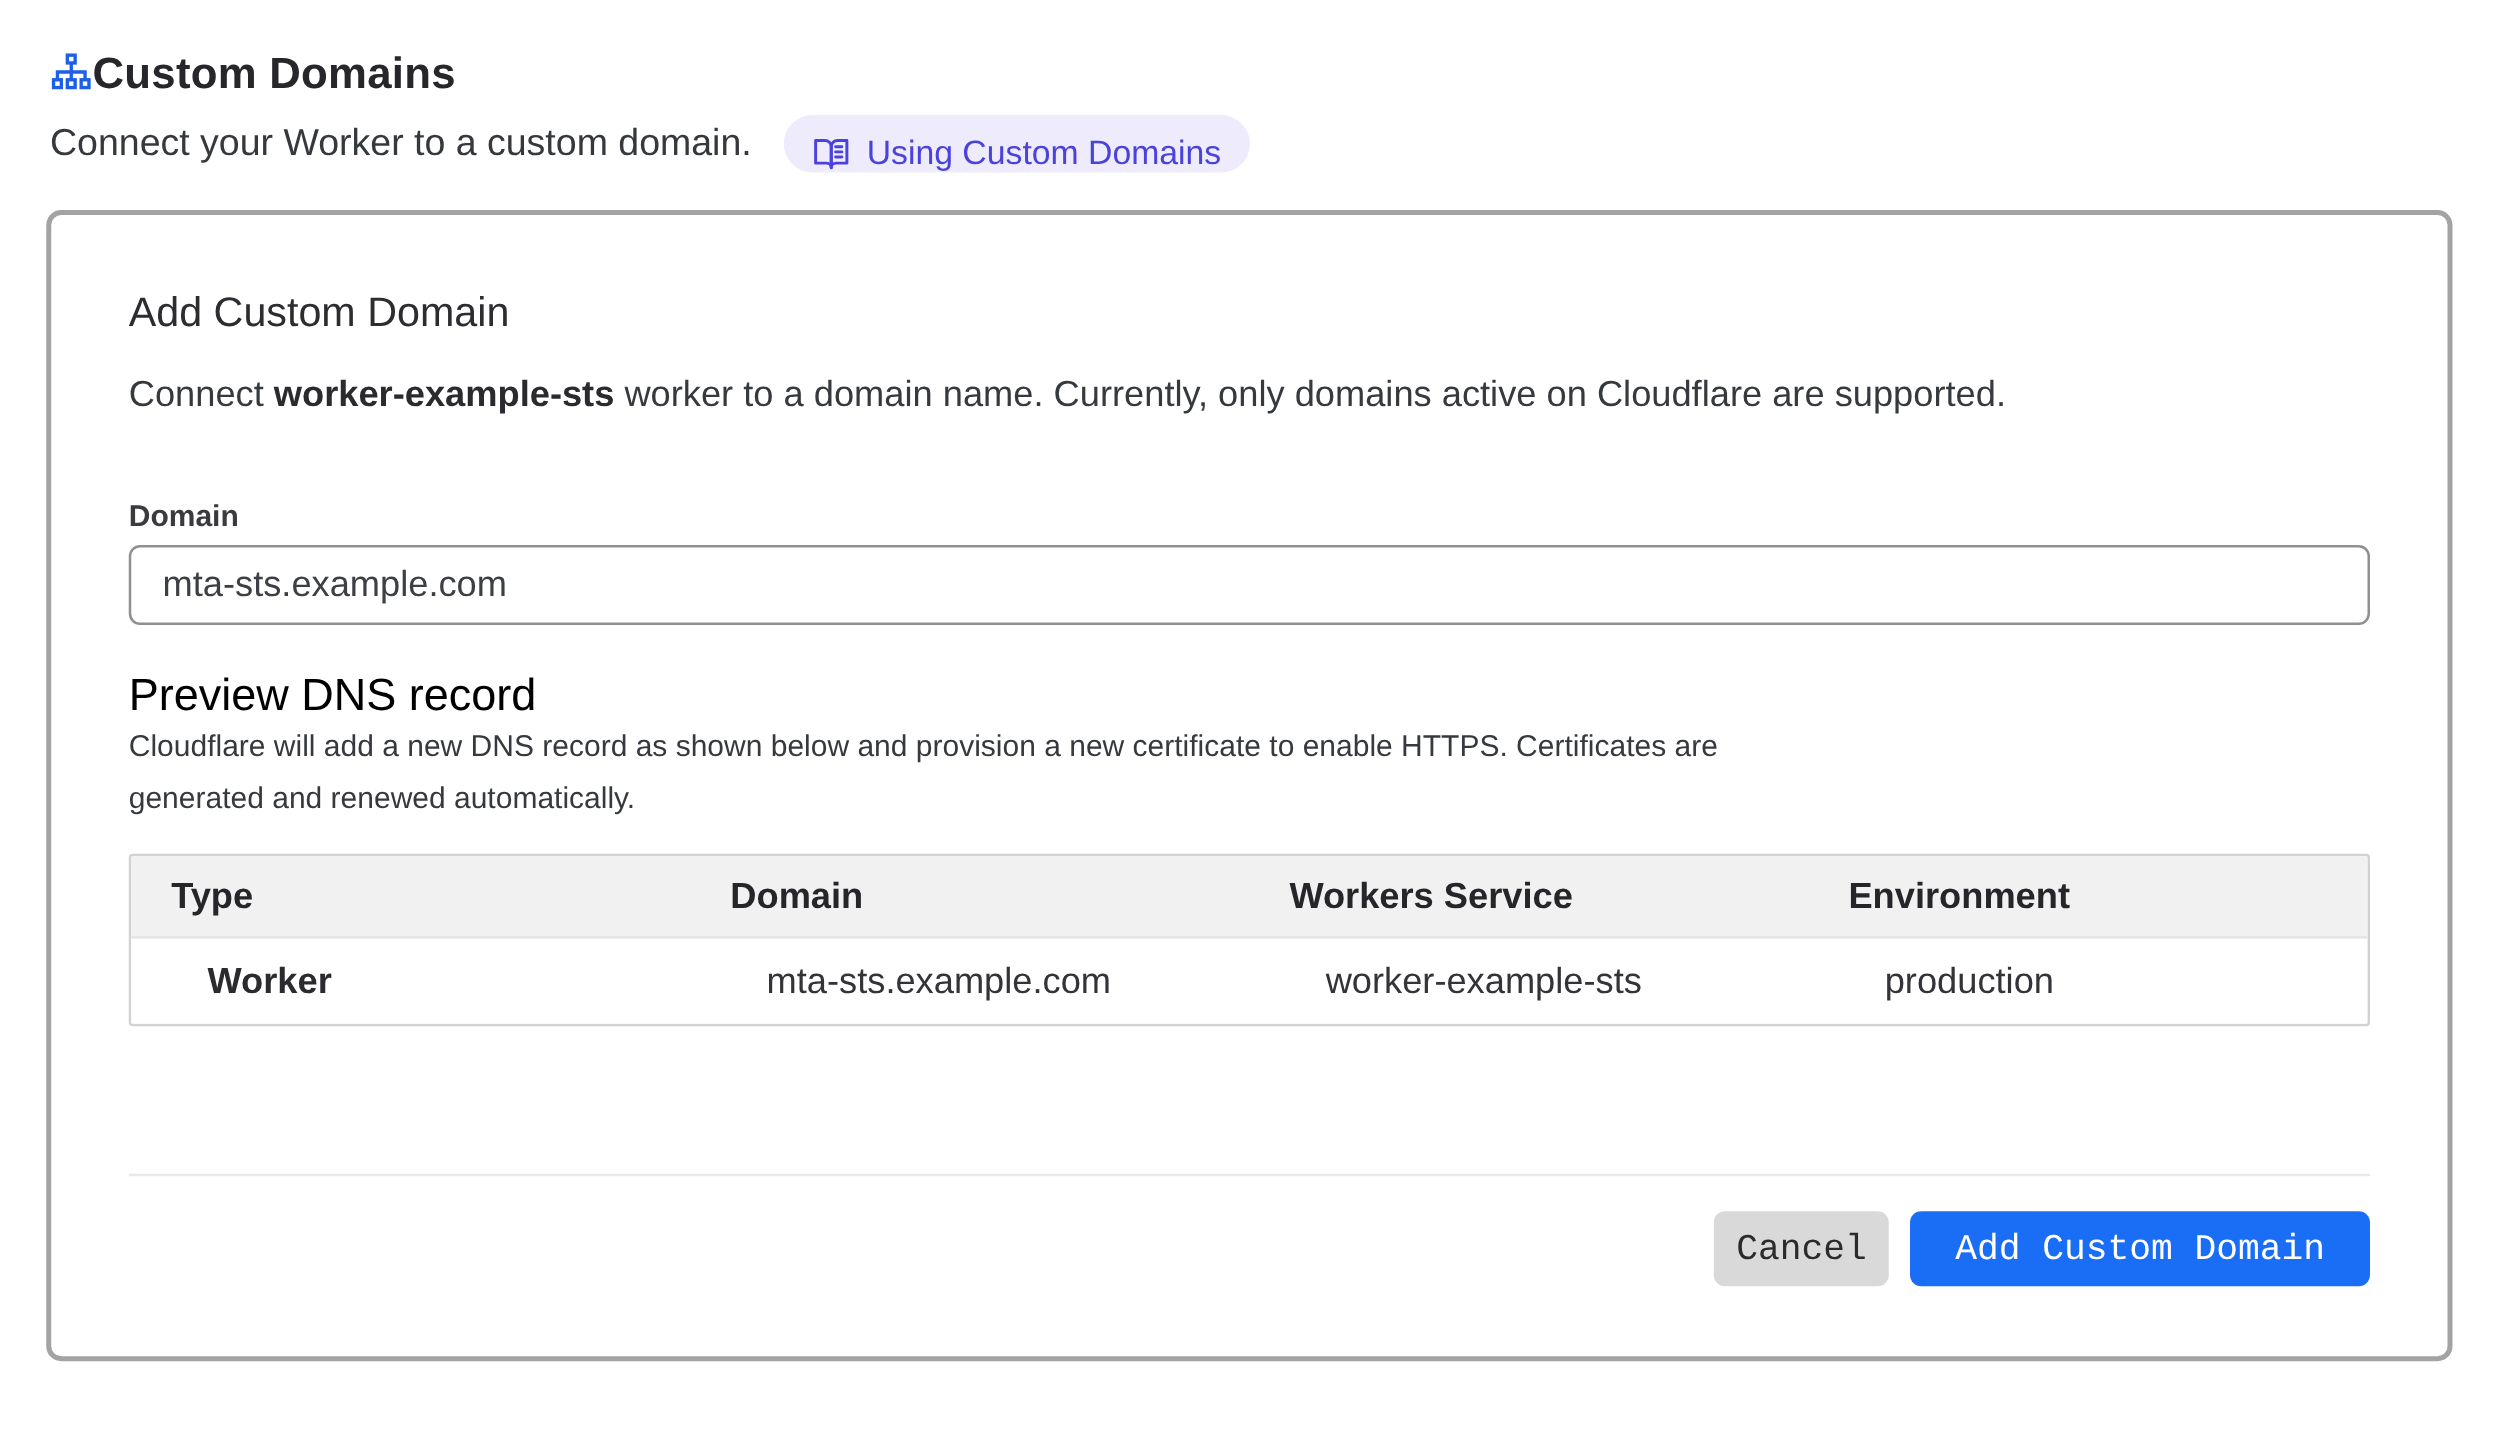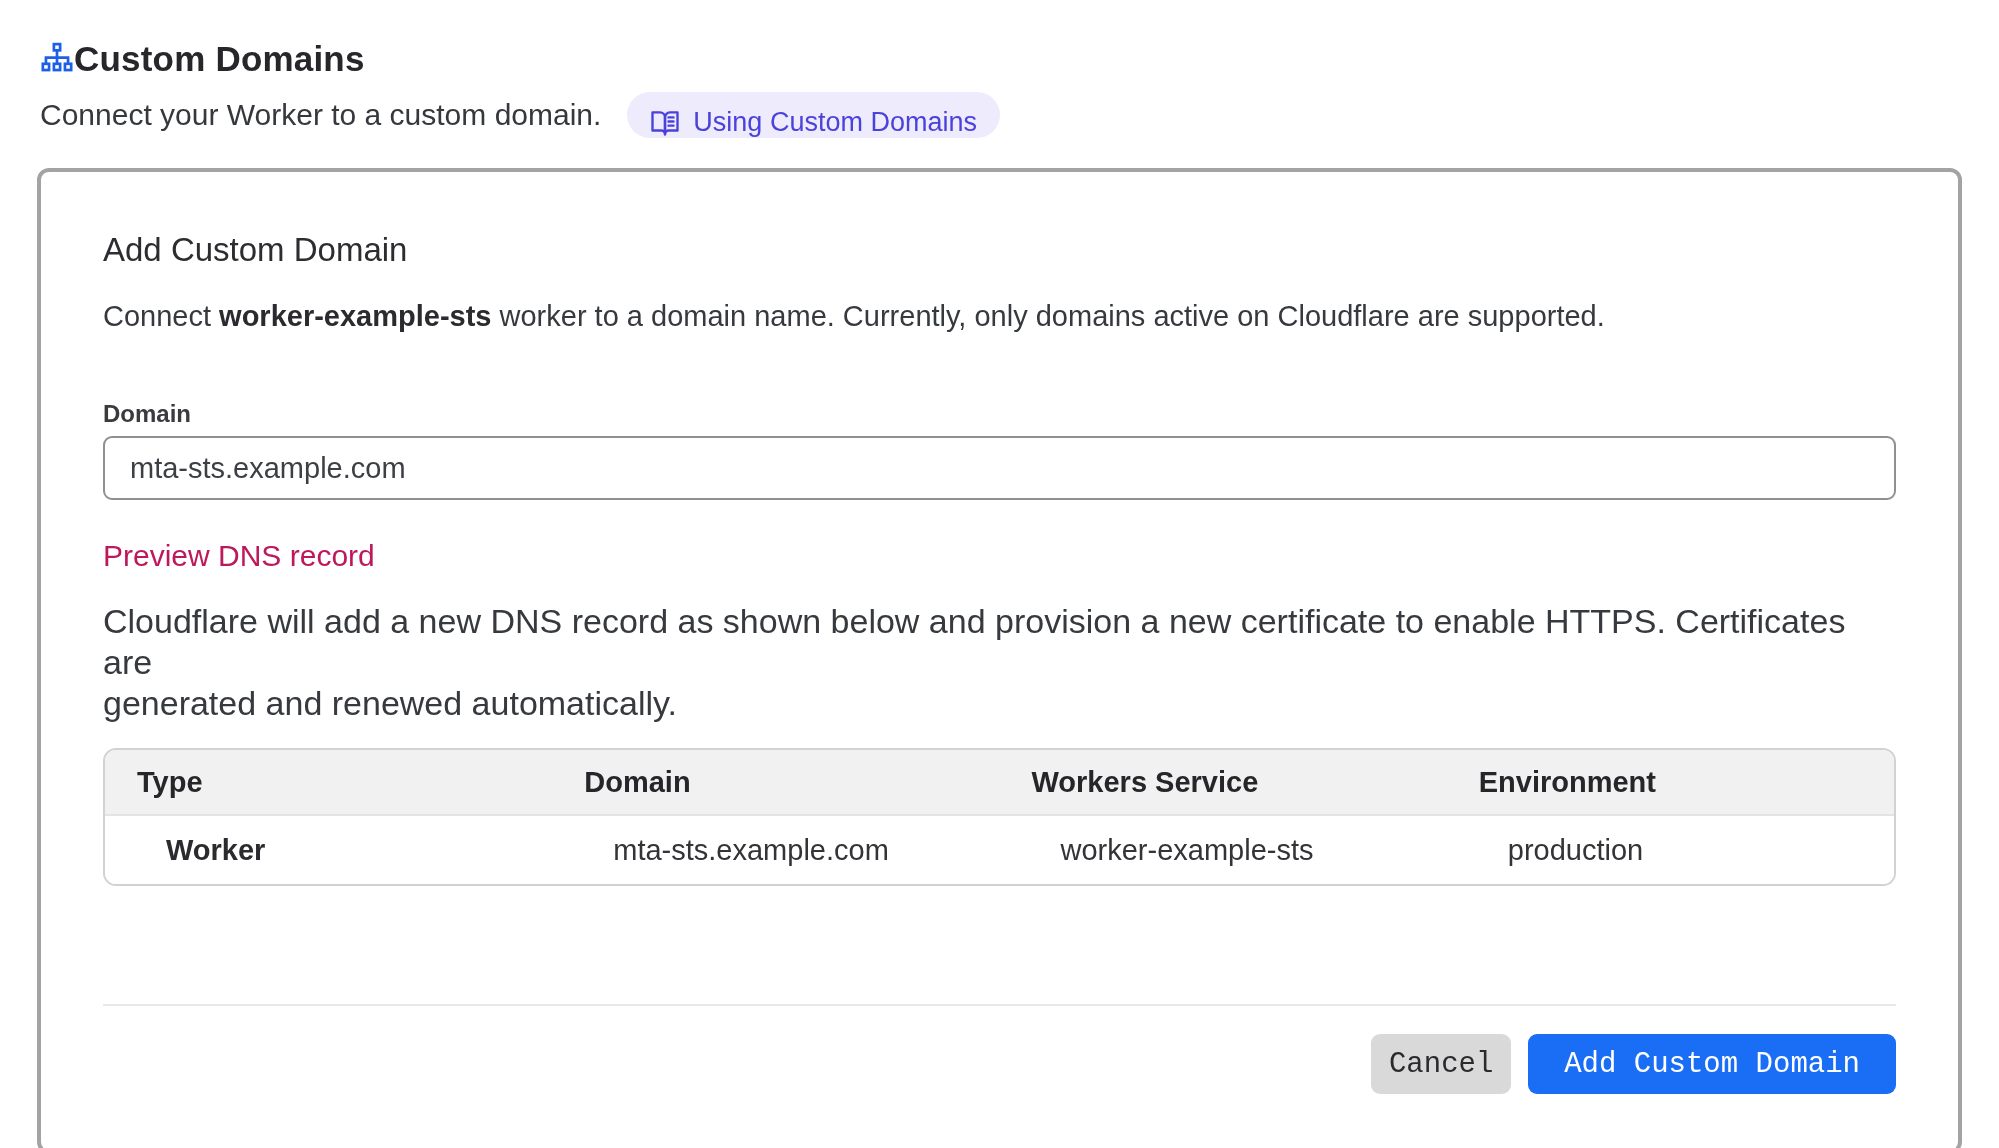--- a/index.html
+++ b/index.html
@@ -49,28 +49,28 @@
     display:block; margin-top:66px;
     font-size:24px; font-weight:700; color:#3a3a3f; line-height:24px;
   }
   .domain-input {
     display:block; margin-top:10px; width:100%; height:64px;
     border:2px solid #8f8f94; border-radius:9px;
     padding:0 25px; font-family:"Liberation Sans", sans-serif;
     font-size:29px; color:#3c3f44; background:#ffffff; outline:none;
   }
 
-  .preview-title { margin-top:35px; font-size:30px; font-weight:400; color:#be185d; line-height:42px; }
-  .preview-desc { margin-top:24px; font-size:34px; line-height:41px; color:#36393e; }
+  .preview-title { margin-top:35px; font-size:36px; font-weight:400; color:#000000; line-height:42px; }
+  .preview-desc { font-size:24px; line-height:41px; color:#36393e; }
   .preview-desc span { display:block; }
 
   
   .dns-table {
     margin-top:24px;
-    border:2px solid #d2d2d2; border-radius:13px; overflow:hidden;
+    border:2px solid #d2d2d2; border-radius:3px; overflow:hidden;
   }
   .t-row { display:flex; align-items:center; }
   .t-head { background:#f1f1f1; height:66px; border-bottom:2px solid #e4e4e4; }
   .t-body { background:#ffffff; height:68px; }
   .t-cell { flex:0 0 25%; padding-left:32px; font-size:29px; overflow:hidden; white-space:nowrap; }
   .t-head .t-cell { font-weight:600; color:#26262a; }
   .t-body .t-cell { color:#333338; }
   .t-body .t-cell.cell-bold { font-weight:700; color:#2b2b2f;margin-left:29px; }
 
   

